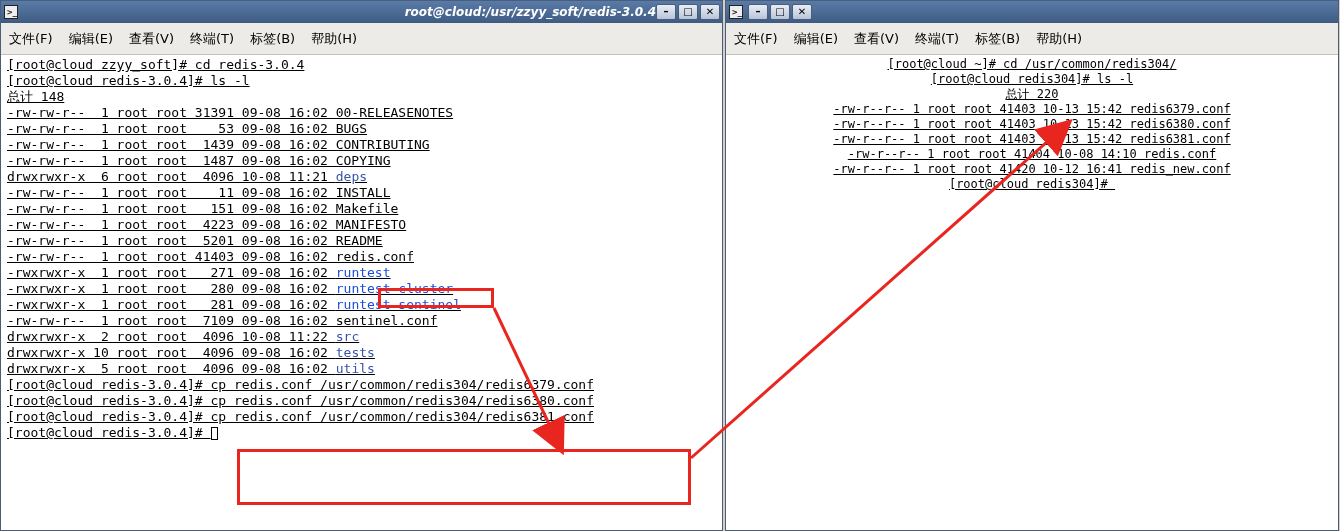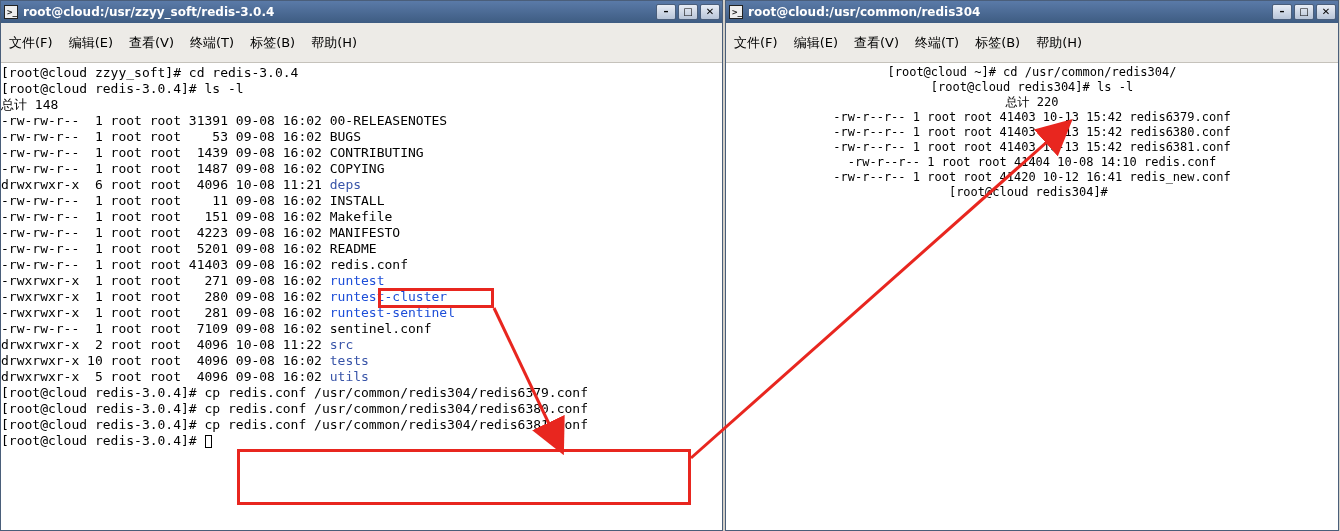--- a/index.html
+++ b/index.html
@@ -32,24 +32,25 @@
 .titlebar .icon-slot {
   width: 16px;
   height: 16px;
   margin-right: 4px;
   display: inline-flex;
   align-items: center;
   justify-content: center;
 }
 .titlebar .title-text {
   flex: 1;
-  text-align: left;
+  text-align: right;
   font-size: 12px;
   white-space: nowrap;
   overflow: hidden;
+  font-style: italic;
 }
 .titlebar .controls {
   display: flex;
   gap: 2px;
 }
 .titlebar .ctl {
   width: 20px;
   height: 16px;
   background: linear-gradient(to bottom, #e8edf5, #b8c5d8);
   border: 1px solid #4a5e7a;
@@ -58,40 +59,41 @@
   font-size: 10px;
   display: inline-flex;
   align-items: center;
   justify-content: center;
   line-height: 1;
 }
 .menubar {
   display: flex;
   background: #edebe7;
   border-bottom: 1px solid #c5c2bb;
-  height: 40px;
+  height: 32px;
   align-items: center;
   padding: 0 4px;
   gap: 8px;
   font-size: 13px;
 }
 .menubar .menu-item {
   padding: 2px 4px;
 }
 .terminal-body {
   flex: 1;
   background: #ffffff;
   color: #000000;
   font-family: "DejaVu Sans Mono", "Liberation Mono", monospace;
   font-size: 13px;
   line-height: 16px;
-  padding: 2px 0;
+  padding: 2px 6px;
   overflow: hidden;
   white-space: pre;
   position: relative;
+  text-decoration: underline;
 }
 .term-line { white-space: pre; }
 .blue { color: #3854a8; }
 .green { color: #1d4ed8; }
 .window.left { left: 0; top: 0; width: 723px; height: 531px; }
 .window.right { left: 725px; top: 0; width: 614px; height: 531px; }
 .window.right .terminal-body { font-size: 12px; line-height: 15px; text-align: center; }
 .cursor-block {
   display: inline-block;
   width: 7px;
@@ -144,21 +146,20 @@
 
 <div class="window right">
   <div class="titlebar">
     <span class="icon-slot">
       <svg width="14" height="14" viewBox="0 0 14 14">
           <rect x="0" y="0" width="14" height="14" fill="#222"></rect>
           <rect x="1" y="1" width="12" height="12" fill="#eee"></rect>
           <text x="3" y="10" font-size="9" font-family="monospace" fill="#222">&gt;_</text>
         </svg>
     </span>
-    <span class="title-text">root@cloud:/usr/common/redis304</span>
     <span class="controls">
       <span class="ctl">–</span>
       <span class="ctl">□</span>
       <span class="ctl">✕</span>
     </span>
   </div>
   <div class="menubar">
     <span class="menu-item">文件(F)</span>
     <span class="menu-item">编辑(E)</span>
     <span class="menu-item">查看(V)</span>

